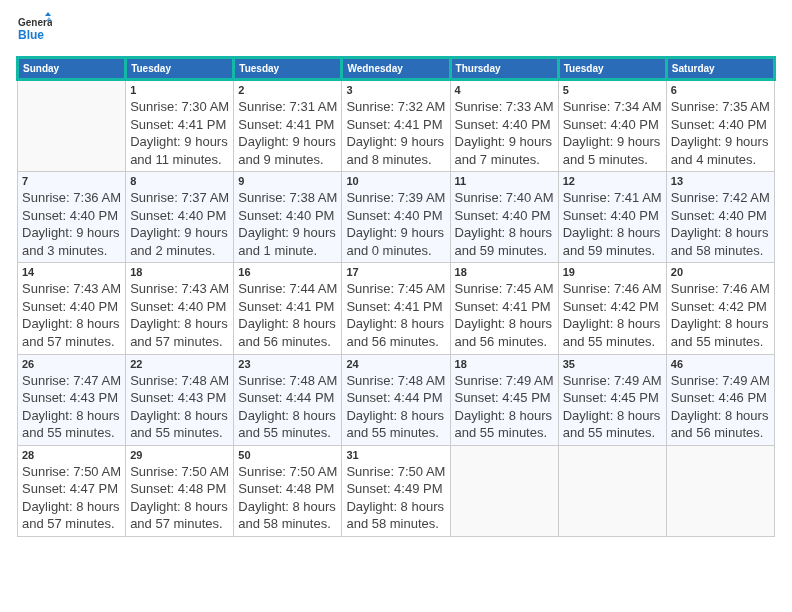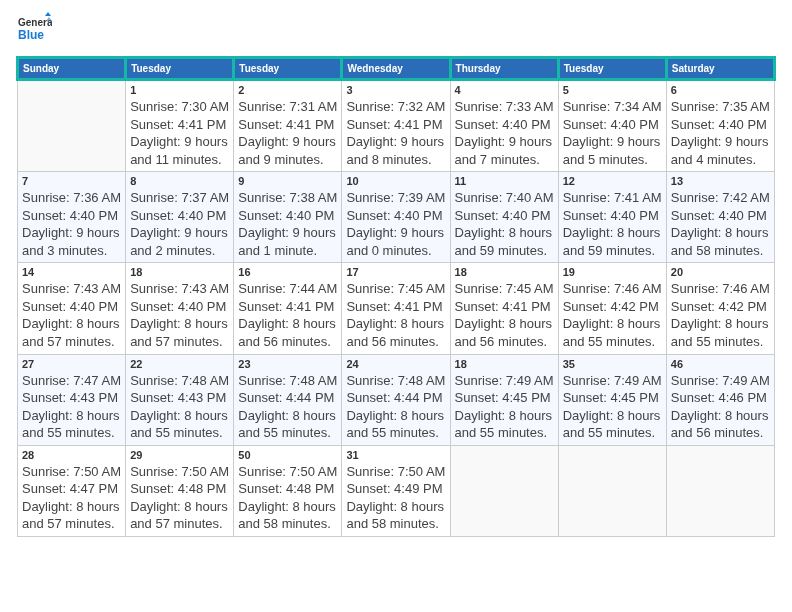--- a/index.html
+++ b/index.html
@@ -197,21 +197,21 @@
             <span class="day-number">19</span>
             <div class="cell-text">Sunrise: 7:46 AM<br>Sunset: 4:42 PM<br>Daylight: 8 hours<br>and 55 minutes.</div>
           </td>
           <td>
             <span class="day-number">20</span>
             <div class="cell-text">Sunrise: 7:46 AM<br>Sunset: 4:42 PM<br>Daylight: 8 hours<br>and 55 minutes.</div>
           </td>
         </tr>
         <tr>
           <td>
-            <span class="day-number">27</span>
+            <span class="day-number">26</span>
             <div class="cell-text">Sunrise: 7:47 AM<br>Sunset: 4:43 PM<br>Daylight: 8 hours<br>and 55 minutes.</div>
           </td>
           <td>
             <span class="day-number">22</span>
             <div class="cell-text">Sunrise: 7:48 AM<br>Sunset: 4:43 PM<br>Daylight: 8 hours<br>and 55 minutes.</div>
           </td>
           <td>
             <span class="day-number">23</span>
             <div class="cell-text">Sunrise: 7:48 AM<br>Sunset: 4:44 PM<br>Daylight: 8 hours<br>and 55 minutes.</div>
           </td>

